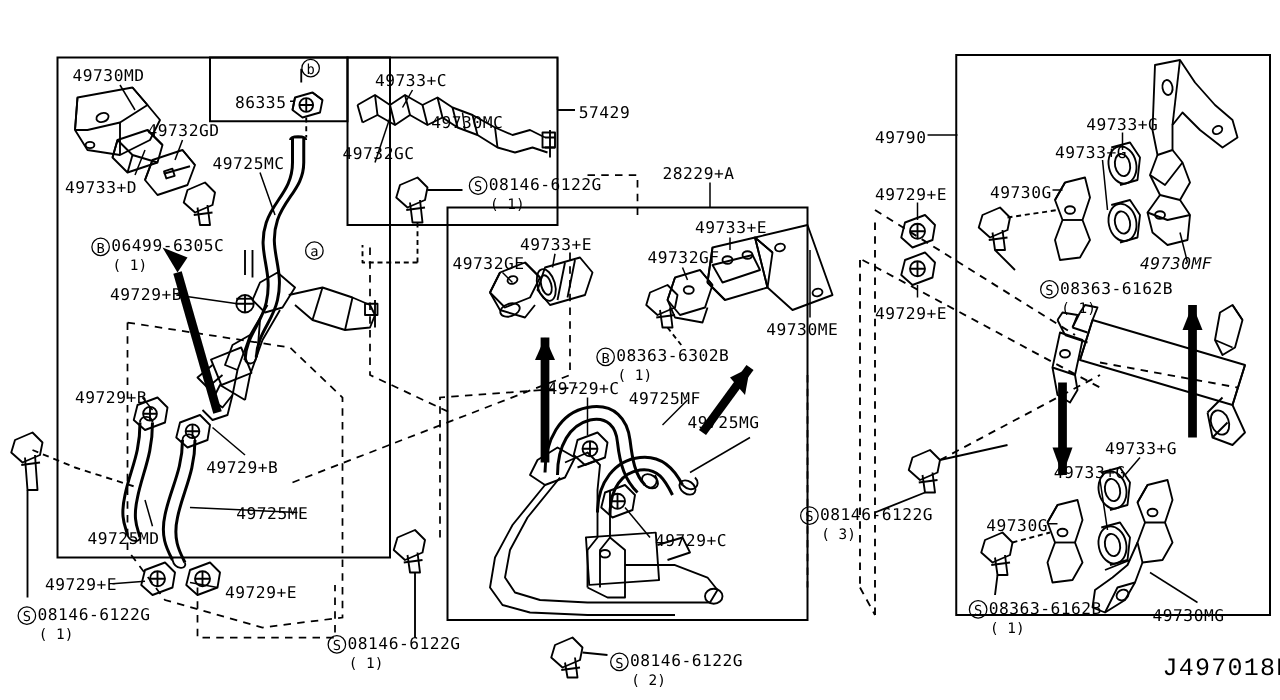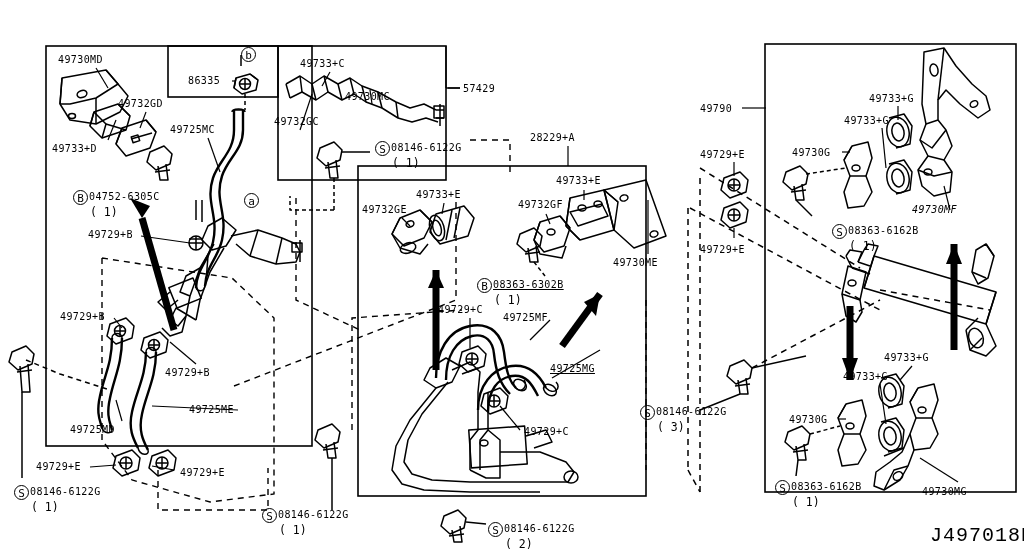--- a/index.html
+++ b/index.html
@@ -8,21 +8,21 @@
     position:relative;
     width:1024px;height:560px;
     background:#ffffff;
     font-family:"DejaVu Sans Mono","Liberation Mono",monospace;
     overflow:hidden;
   }
   svg#art{position:absolute;left:0;top:0;width:1024px;height:560px;}
   .lbl{
     position:absolute;
     font-family:"DejaVu Sans Mono","Liberation Mono",monospace;
-    font-size:10px;
+    font-size:13px;
     letter-spacing:0.4px;
     color:#000;
     white-space:nowrap;
     line-height:1.05;
   }
   .qty{
     position:absolute;
     font-family:"DejaVu Sans Mono","Liberation Mono",monospace;
     font-size:11.5px;
     color:#000;white-space:nowrap;
@@ -429,53 +429,53 @@
       <div class="lbl" style="left: 613px; top: 258px;">49730ME</div>
       <div class="lbl" style="left: 88px; top: 230px;">49729+B</div>
       <div class="lbl" style="left: 60px; top: 312px;">49729+B</div>
       <div class="lbl" style="left: 165px; top: 368px;">49729+B</div>
       <div class="lbl" style="left: 189px; top: 405px;">49725ME</div>
       <div class="lbl" style="left: 70px; top: 425px;">49725MD</div>
       <div class="lbl" style="left: 36px; top: 462px;">49729+E</div>
       <div class="lbl" style="left: 180px; top: 468px;">49729+E</div>
       <div class="lbl" style="left: 438px; top: 305px;">49729+C</div>
       <div class="lbl" style="left: 503px; top: 313px;">49725MF</div>
-      <div class="lbl" style="left: 550px; top: 364px; text-decoration: underline;">49725MG</div>
+      <div class="lbl" style="left: 550px; top: 332px;">49725MG</div>
       <div class="lbl" style="left: 524px; top: 427px;">49729+C</div>
       <div class="lbl" style="left: 700px; top: 104px;">49790</div>
       <div class="lbl" style="left: 700px; top: 150px;">49729+E</div>
       <div class="lbl" style="left: 700px; top: 245px;">49729+E</div>
       <div class="lbl" style="left: 869px; top: 94px;">49733+G</div>
       <div class="lbl" style="left: 844px; top: 116px;">49733+G</div>
       <div class="lbl" style="left: 792px; top: 148px;">49730G</div>
       <div class="lbl" style="left: 912px; top: 205px; font-style: italic;">49730MF</div>
       <div class="lbl" style="left: 884px; top: 353px;">49733+G</div>
       <div class="lbl" style="left: 843px; top: 372px;">49733+G</div>
       <div class="lbl" style="left: 789px; top: 415px;">49730G</div>
       <div class="lbl" style="left: 922px; top: 487px; text-align: right;">49730MG</div>
     </div>
   <div id="fastenerLayer">
       <div style="position: absolute; left: 73px; top: 190px;">
         <div style="display: flex; align-items: center;">
           <span style="display: inline-block; width: 15px; height: 15px; border: 1.4px solid rgb(0, 0, 0); border-radius: 50%; font-size: 11px; line-height: 15px; text-align: center; box-sizing: border-box;">B</span>
-          <span class="lbl" style="position: static; margin-left: 1px;">04752-6305C</span>
+          <span class="lbl" style="position: static; margin-left: 1px;">06499-6305C</span>
         </div>
         <div class="qty" style="position: static; margin-left: 17px;">( 1)</div>
       </div>
       <div style="position: absolute; left: 375px; top: 141px;">
         <div style="display: flex; align-items: center;">
           <span style="display: inline-block; width: 15px; height: 15px; border: 1.4px solid rgb(0, 0, 0); border-radius: 50%; font-size: 11px; line-height: 15px; text-align: center; box-sizing: border-box;">S</span>
           <span class="lbl" style="position: static; margin-left: 1px;">08146-6122G</span>
         </div>
         <div class="qty" style="position: static; margin-left: 17px;">( 1)</div>
       </div>
       <div style="position: absolute; left: 477px; top: 278px;">
         <div style="display: flex; align-items: center;">
           <span style="display: inline-block; width: 15px; height: 15px; border: 1.4px solid rgb(0, 0, 0); border-radius: 50%; font-size: 11px; line-height: 15px; text-align: center; box-sizing: border-box;">B</span>
-          <span class="lbl" style="position: static; margin-left: 1px; text-decoration: underline;">08363-6302B</span>
+          <span class="lbl" style="position: static; margin-left: 1px;">08363-6302B</span>
         </div>
         <div class="qty" style="position: static; margin-left: 17px;">( 1)</div>
       </div>
       <div style="position: absolute; left: 14px; top: 485px;">
         <div style="display: flex; align-items: center;">
           <span style="display: inline-block; width: 15px; height: 15px; border: 1.4px solid rgb(0, 0, 0); border-radius: 50%; font-size: 11px; line-height: 15px; text-align: center; box-sizing: border-box;">S</span>
           <span class="lbl" style="position: static; margin-left: 1px;">08146-6122G</span>
         </div>
         <div class="qty" style="position: static; margin-left: 17px;">( 1)</div>
       </div>

